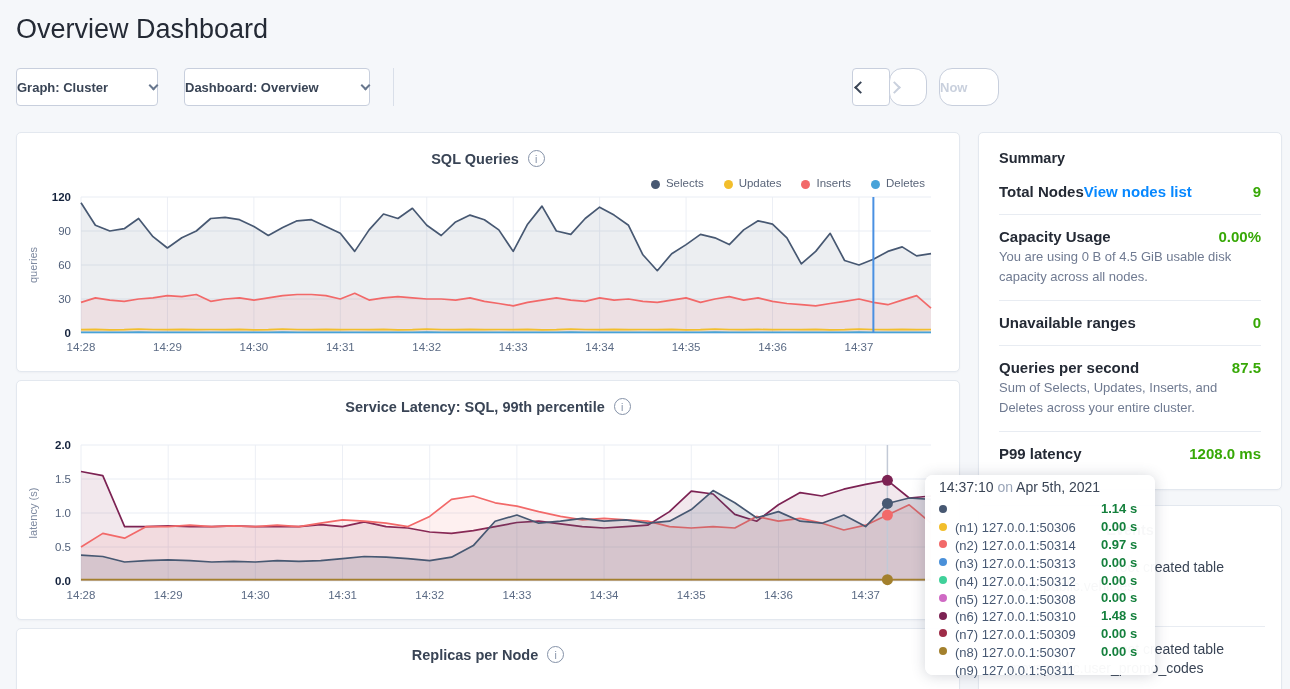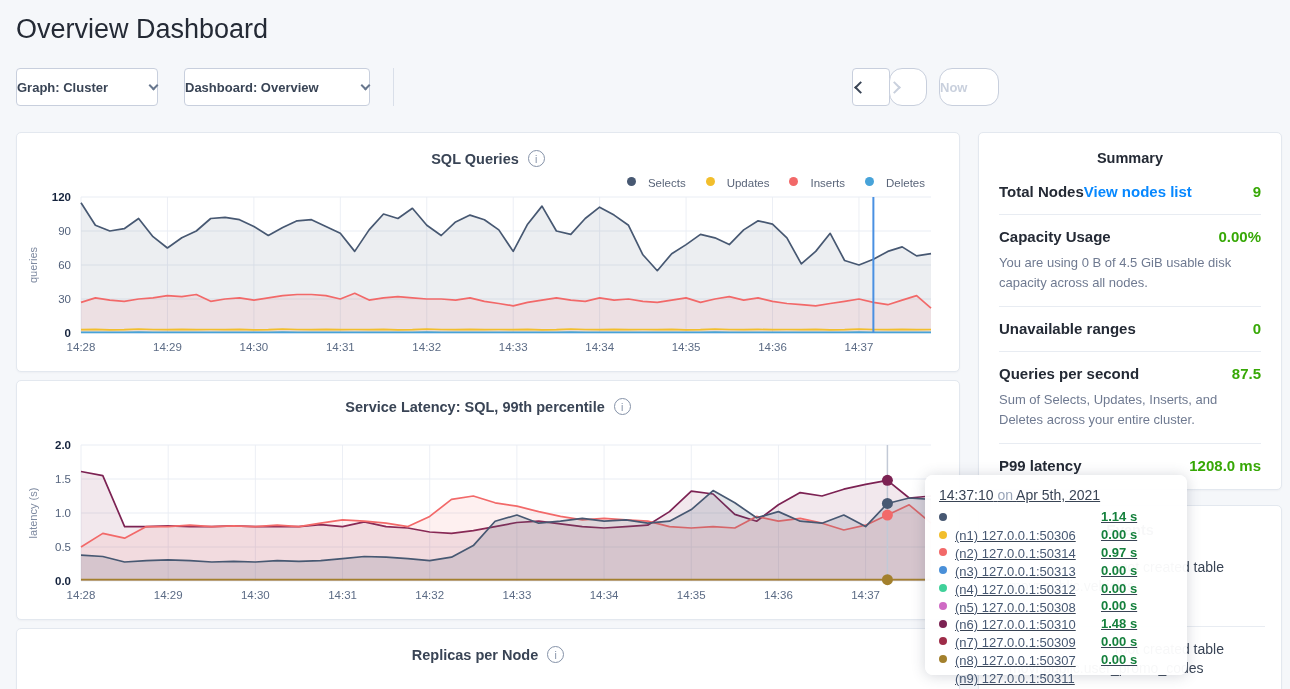--- a/index.html
+++ b/index.html
@@ -36,48 +36,48 @@
     box-shadow:0 1px 2px rgba(50,60,80,0.04); }
   .chart-card { left:16px; width:944px; }
   #panel-0 { top:132px; height:240px; }
   #panel-1 { top:380px; height:240px; }
   #panel-2 { top:628px; height:140px; }
   .chart-title-row { display:flex; justify-content:center; align-items:center; gap:9px; margin-top:17px; }
   .chart-title { font-size:14.5px; font-weight:700; color:#394455; }
   .info-icon { width:17px; height:17px; border:1px solid #8592a8; border-radius:50%;
     color:#8592a8; font-size:10.5px; display:flex; align-items:center; justify-content:center; font-style:normal; }
   .legend { position:absolute; top:44px; right:34px; display:flex; gap:20px; }
-  .legend-item { display:flex; align-items:flex-start; gap:12px; font-size:11.5px; color:#5a6579; cursor:pointer; }
+  .legend-item { display:flex; align-items:flex-end; gap:6px; font-size:11.5px; color:#5a6579; cursor:pointer; }
   .ldot { width:9px; height:9px; border-radius:50%; }
   .chart-svg { position:absolute; left:0; top:54px; }
   .ytick { font-size:11.5px; fill:#53627c; }
   .ytick.bold { font-weight:700; fill:#15233d; }
   .xtick { font-size:11.5px; fill:#5b6b85; }
   .yunit { font-size:11px; fill:#7d89a0; }
   
   #summary-card { left:978px; top:132px; width:304px; height:358px; padding:0 20px; }
-  .summary-title { text-align:center; font-size:14.5px; font-weight:700; color:#242a35; padding:17px 0 4px; }
+  .summary-title { font-size:14.5px; font-weight:700; color:#242a35; padding:17px 0 4px; }
   .srow { padding:13px 0 14px; }
   .srow + .srow { border-top:1px solid #e8ecf2; }
   .srow-head { display:flex; align-items:baseline; }
   .srow-label { font-size:15px; font-weight:700; color:#242a35; }
   .srow-link { font-size:15px; font-weight:700; color:#0788ff; text-decoration:none; cursor:pointer; }
   .srow-value { margin-left:auto; font-size:15px; font-weight:700; color:#37a806; }
-  .srow-desc { margin-top:8px; font-size:13px; line-height:1.5; color:#6f7a91; }
+  .srow-desc { margin-top:2px; font-size:13px; line-height:1.5; color:#6f7a91; }
   
   #events-card { left:978px; top:505px; width:304px; height:220px; padding:0 16px; }
   .events-title { text-align:center; font-size:14.5px; font-weight:700; color:#394455; padding:16px 0 2px; }
   .event-item { margin-top:18px; font-size:14px; color:#394455; line-height:19px; }
   .event-item + .event-item { border-top:1px solid #e8ecf2; margin-top:30px; padding-top:13px; }
   .event-line1 { margin-left:120px; white-space:nowrap; }
   .event-line2 { margin-left:14px; white-space:nowrap; }
   
-  #chart-tooltip { position:absolute; left:925px; top:475px; width:262px; height:200px;
+  #chart-tooltip { position:absolute; left:925px; top:475px; width:230px; height:200px;
     background:rgba(255,255,255,0.96); border-radius:8px; box-shadow:0 1px 14px rgba(60,70,90,0.22);
-    padding:12px 14px; z-index:10;text-decoration:underline; }
+    padding:4px 14px; z-index:10; }
   .tt-head { font-size:14px; color:#394455; margin-bottom:5px; }
   .tt-on { color:#9aa5b8; }
   .tt-row { display:flex; align-items:center; height:17.8px; font-size:13px; color:#475872; }
   .tt-dot { width:8px; height:8px; border-radius:50%; margin-right:8px; flex:none; }
   .tt-label { width:146px;margin-top:38px; }
   .tt-value { font-weight:700; color:#15803d; }
 </style>
 </head>
 <body>
 

